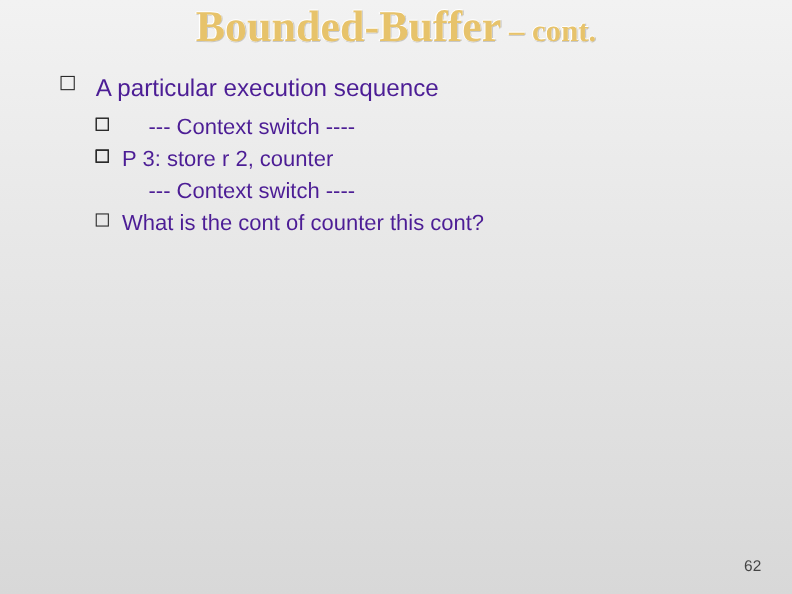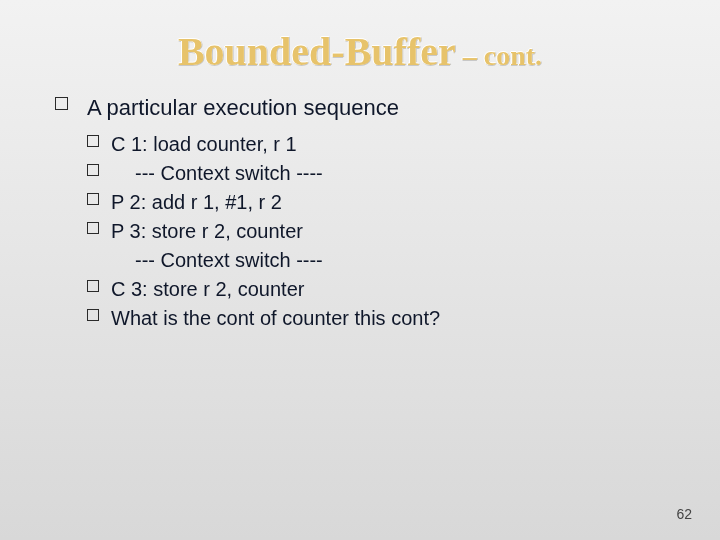--- a/index.html
+++ b/index.html
@@ -13,21 +13,20 @@
     position: relative;
   }
   .slide {
     width: 720px;
     height: 540px;
     position: relative;
     box-sizing: border-box;
   }
   .title-wrap {
     text-align: center;
-    padding-top: 28px;
   }
   .title {
     display: inline;
     font-family: "Comic Sans MS", "Chalkboard SE", "Segoe Script", cursive;
     font-size: 40px;
     font-weight: bold;
     color: #e7c36b;
     text-shadow: -1px 0 #fff, 0 -1px #fff, 1px 0 #c8c8c8, 0 1px #c8c8c8;
     letter-spacing: 0px;
   }
@@ -35,21 +34,21 @@
     display: inline;
     font-family: "Comic Sans MS", "Chalkboard SE", "Segoe Script", cursive;
     font-size: 28px;
     font-weight: bold;
     color: #e7c36b;
     text-shadow: -1px 0 #fff, 0 -1px #fff, 1px 0 #c8c8c8, 0 1px #c8c8c8;
   }
   .body {
     padding: 18px 55px 0 55px;
     font-size: 22px;
-    color: #0f172a;
+    color: #4c1d95;
     line-height: 1.35;
   }
   .lvl1 {
     position: relative;
     padding-left: 32px;
     margin-bottom: 8px;
   }
   .lvl1 .bullet {
     position: absolute;
     left: 0;
@@ -106,49 +105,43 @@
 
     <div class="lvl1">
       <span class="bullet"></span>
       <span>A particular execution sequence</span>
     </div>
 
     <div class="lvl2-group">
 
       <div class="lvl2">
         <span class="bullet"></span>
-        <span>C 1: load counter, r 1</span>
       </div>
 
       <div class="lvl2">
         <span class="bullet"></span>
       </div>
 
       <div class="indent">--- Context switch ----</div>
 
       <div class="lvl2">
         <span class="bullet"></span>
       </div>
 
       <div class="lvl2">
         <span class="bullet"></span>
-        <span>P 2:  add  r 1, #1, r 2</span>
       </div>
 
       <div class="lvl2">
         <span class="bullet"></span>
         <span>P 3:  store r 2, counter</span>
       </div>
 
       <div class="indent">--- Context switch ----</div>
 
-      <div class="lvl2">
-        <span class="bullet"></span>
-        <span>C 3: store r 2, counter</span>
-      </div>
 
       <div class="lvl2">
         <span class="bullet"></span>
         <span>What is the cont of </span><span class="italic">counter</span><span> this cont?</span>
       </div>
 
     </div>
   </div>
 
   <div class="pagenum">62</div>

